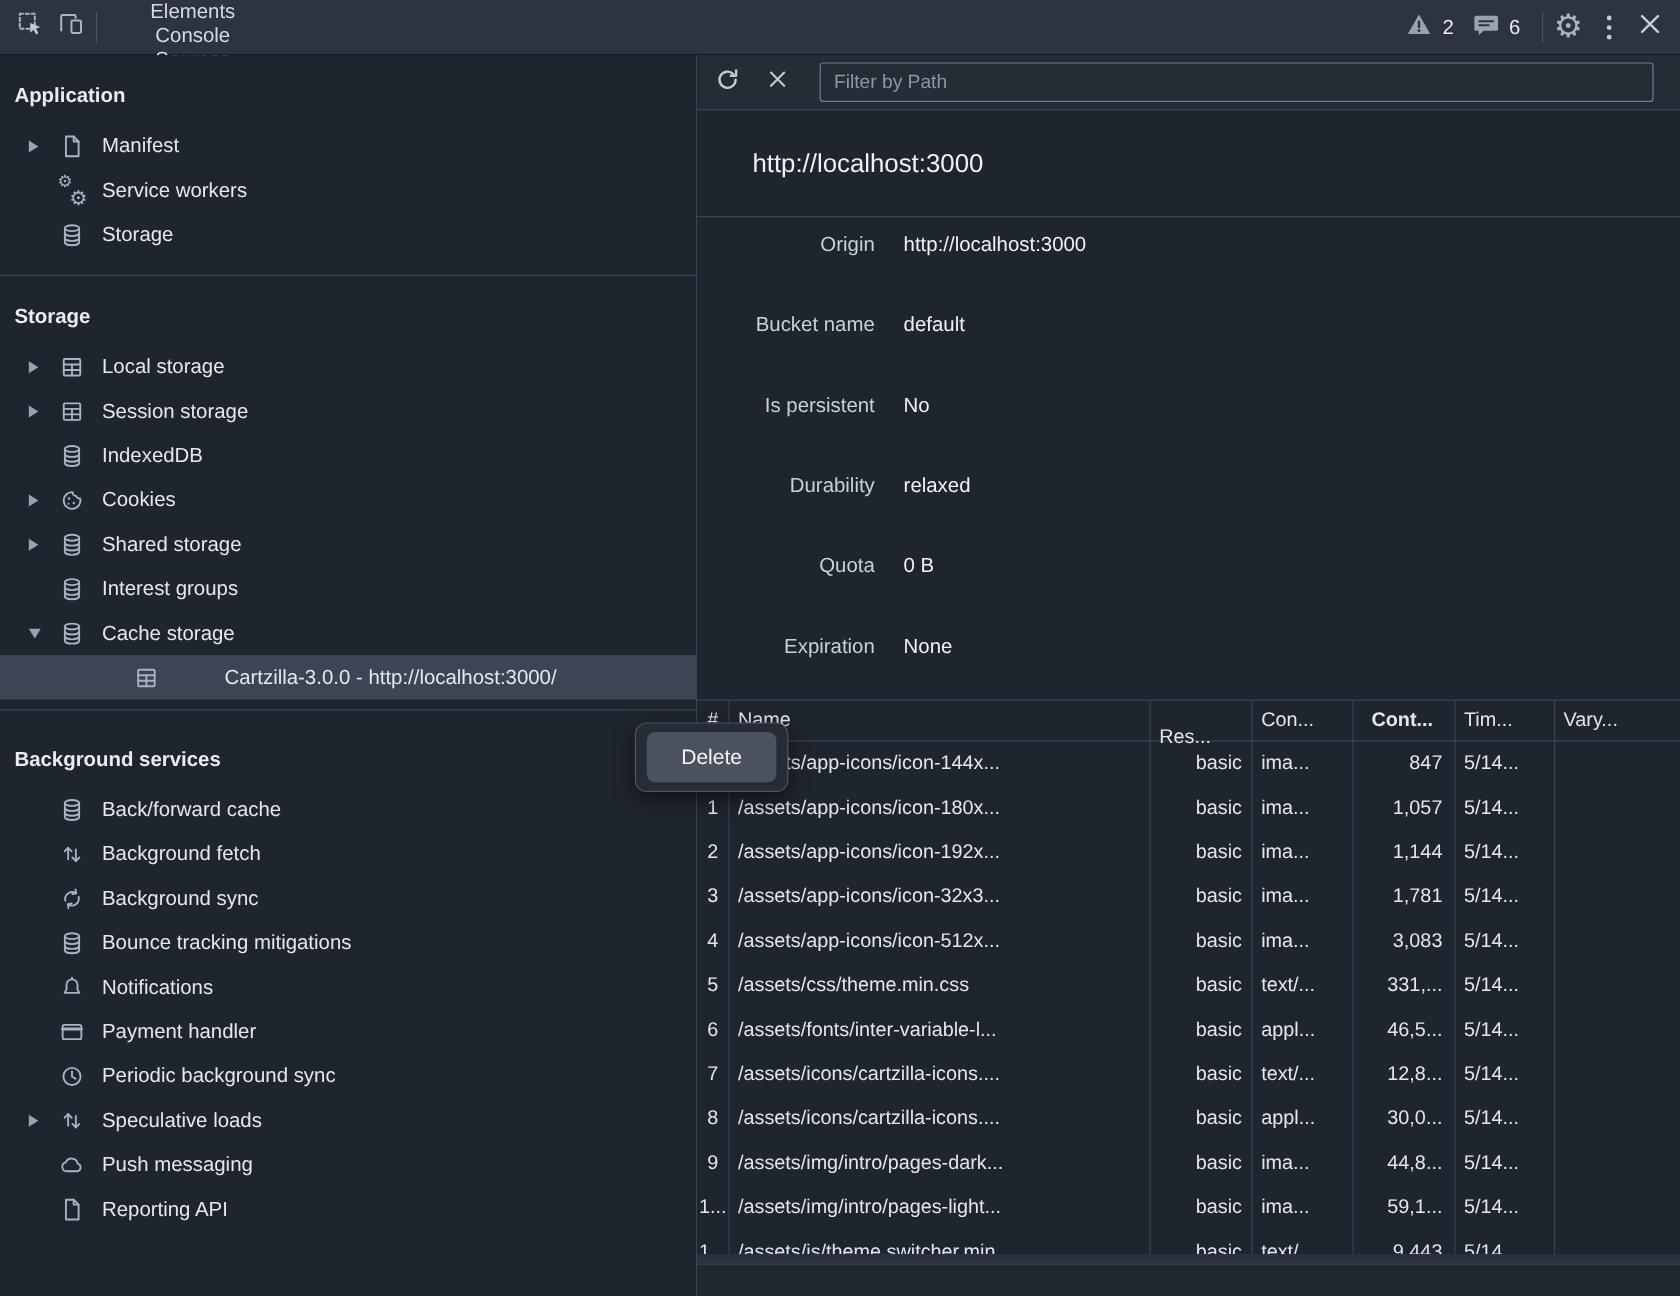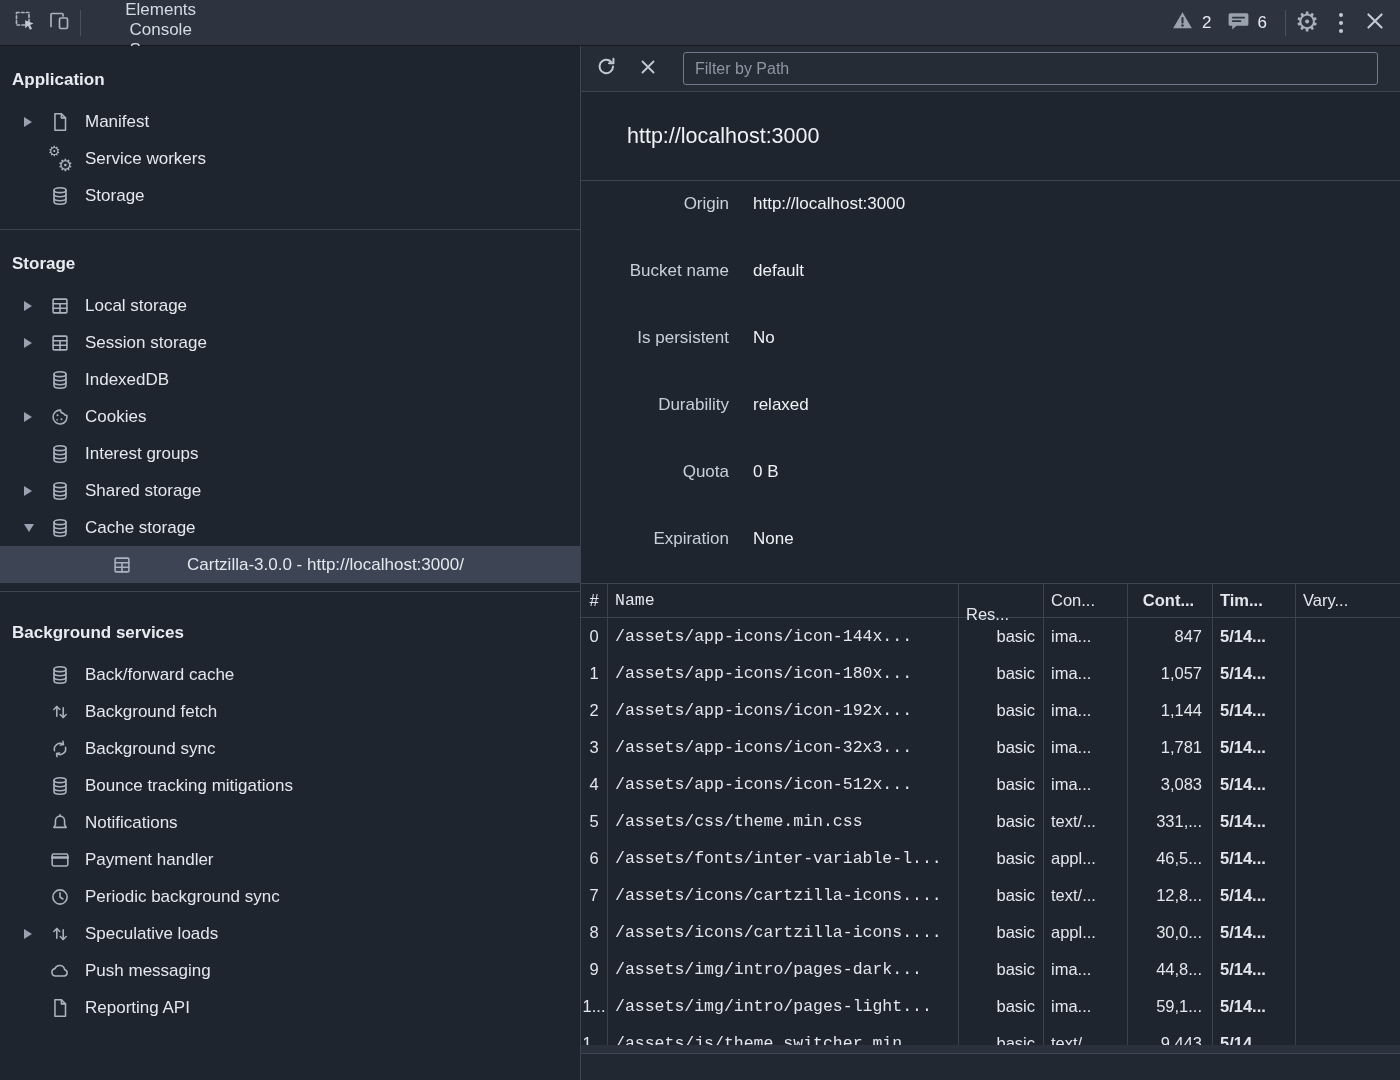--- a/index.html
+++ b/index.html
@@ -54,27 +54,27 @@
   .flabel{width:148px;text-align:right;color:#c9d0da;flex:none;}
   .fvalue{margin-left:24px;color:#eef1f6;}
   
   .grid{position:absolute;top:537px;left:0;right:0;height:461px;overflow:hidden;
         border-top:1px solid #3d4553;border-bottom:1px solid #3d4553;}
   .colline{position:absolute;top:0;bottom:0;width:1px;background:#3a4250;pointer-events:none;}
   .gr{display:flex;height:37px;align-items:center;font-size:16.5px;color:#e2e7ee;}
   .gr.head{height:33px;border-bottom:1px solid #3a4250;color:#e2e7ee;cursor:pointer;}
   .c{padding:0 8px;white-space:nowrap;overflow:hidden;box-sizing:border-box;flex:none;}
   .cn{width:26px;text-align:center;padding:0;}
-  .cname{width:351px;font-family:Liberation Mono, monospace;}
+  .cname{width:351px;}
   .cres{width:85px;text-align:right;}
   .cres.h{text-align:left;margin-top:28px;}
   .ccon{width:84px;}
   .clen{width:85px;text-align:right;padding-right:10px;}
   .clen.h{text-align:center;font-weight:bold;}
-  .ctime{width:83px;font-weight:bold;}
+  .ctime{width:83px;}
   .cvary{flex:1;}
   .hstrip{position:absolute;top:999px;left:0;right:0;height:8px;background:#2a313c;border-bottom:1px solid #3d4553;}
   .rfooter{position:absolute;top:1008px;left:0;right:0;bottom:0;background:#212832;}
   
   .ctx{position:absolute;left:529px;top:602px;width:126px;height:56px;background:#262c36;
        border:1.5px solid #4d5563;border-radius:10px;box-shadow:0 6px 16px rgba(0,0,0,.5);z-index:50;}
   .ctx-item{position:absolute;left:9px;right:9px;top:7px;bottom:7px;background:#4b525e;border-radius:7px;
             display:flex;align-items:center;justify-content:center;font-size:17.5px;color:#f2f5f9;cursor:pointer;}
 </style>
 </head>
@@ -234,42 +234,42 @@
         <svg class="ln" width="22" height="22" viewBox="0 0 24 24">
             <path d="M19.4 10.2A7.6 7.6 0 1 1 12.6 4.5a3.2 3.2 0 0 0 3.2 3.5 3.4 3.4 0 0 0 3.6 2.2z"></path>
             <circle cx="9.3" cy="10.2" r="1.1" fill="#a9b2bf" stroke="none"></circle>
             <circle cx="13.6" cy="14.4" r="1.1" fill="#a9b2bf" stroke="none"></circle>
             <circle cx="8.8" cy="15.1" r="0.9" fill="#a9b2bf" stroke="none"></circle>
           </svg>
       </span>
       <span class="lbl">Cookies</span>
     </div>
     <div class="trow">
+      <span class="arr-slot">
+          <i class="arr r"></i>
+        </span>
+      <span class="ic">
+        <svg class="ln" width="22" height="22" viewBox="0 0 24 24">
+            <ellipse cx="12" cy="5.6" rx="6.5" ry="2.7"></ellipse>
+            <path d="M5.5 5.6v12.8c0 1.5 2.9 2.7 6.5 2.7s6.5-1.2 6.5-2.7V5.6"></path>
+            <path d="M5.5 10.1c0 1.5 2.9 2.7 6.5 2.7s6.5-1.2 6.5-2.7M5.5 14.5c0 1.5 2.9 2.7 6.5 2.7s6.5-1.2 6.5-2.7"></path>
+          </svg>
+      </span>
+      <span class="lbl">Shared storage</span>
+    </div>
+    <div class="trow">
       <span class="arr-slot"></span>
       <span class="ic">
         <svg class="ln" width="22" height="22" viewBox="0 0 24 24">
             <ellipse cx="12" cy="5.6" rx="6.5" ry="2.7"></ellipse>
             <path d="M5.5 5.6v12.8c0 1.5 2.9 2.7 6.5 2.7s6.5-1.2 6.5-2.7V5.6"></path>
             <path d="M5.5 10.1c0 1.5 2.9 2.7 6.5 2.7s6.5-1.2 6.5-2.7M5.5 14.5c0 1.5 2.9 2.7 6.5 2.7s6.5-1.2 6.5-2.7"></path>
           </svg>
       </span>
       <span class="lbl">Interest groups</span>
-    </div>
-    <div class="trow">
-      <span class="arr-slot">
-          <i class="arr r"></i>
-        </span>
-      <span class="ic">
-        <svg class="ln" width="22" height="22" viewBox="0 0 24 24">
-            <ellipse cx="12" cy="5.6" rx="6.5" ry="2.7"></ellipse>
-            <path d="M5.5 5.6v12.8c0 1.5 2.9 2.7 6.5 2.7s6.5-1.2 6.5-2.7V5.6"></path>
-            <path d="M5.5 10.1c0 1.5 2.9 2.7 6.5 2.7s6.5-1.2 6.5-2.7M5.5 14.5c0 1.5 2.9 2.7 6.5 2.7s6.5-1.2 6.5-2.7"></path>
-          </svg>
-      </span>
-      <span class="lbl">Shared storage</span>
     </div>
     <div class="trow">
       <span class="arr-slot">
           <i class="arr d"></i>
         </span>
       <span class="ic">
         <svg class="ln" width="22" height="22" viewBox="0 0 24 24">
             <ellipse cx="12" cy="5.6" rx="6.5" ry="2.7"></ellipse>
             <path d="M5.5 5.6v12.8c0 1.5 2.9 2.7 6.5 2.7s6.5-1.2 6.5-2.7V5.6"></path>
             <path d="M5.5 10.1c0 1.5 2.9 2.7 6.5 2.7s6.5-1.2 6.5-2.7M5.5 14.5c0 1.5 2.9 2.7 6.5 2.7s6.5-1.2 6.5-2.7"></path>
@@ -579,14 +579,17 @@
       <div class="colline" style="left:462px"></div>
       <div class="colline" style="left:546px"></div>
       <div class="colline" style="left:631px"></div>
       <div class="colline" style="left:714px"></div>
     </div>
 
     <div class="hstrip"></div>
     <div class="rfooter"></div>
   </div>
 
+  <div class="ctx">
+    <div class="ctx-item">Delete</div>
+  </div>
 
 </div>
 
 </body></html>

